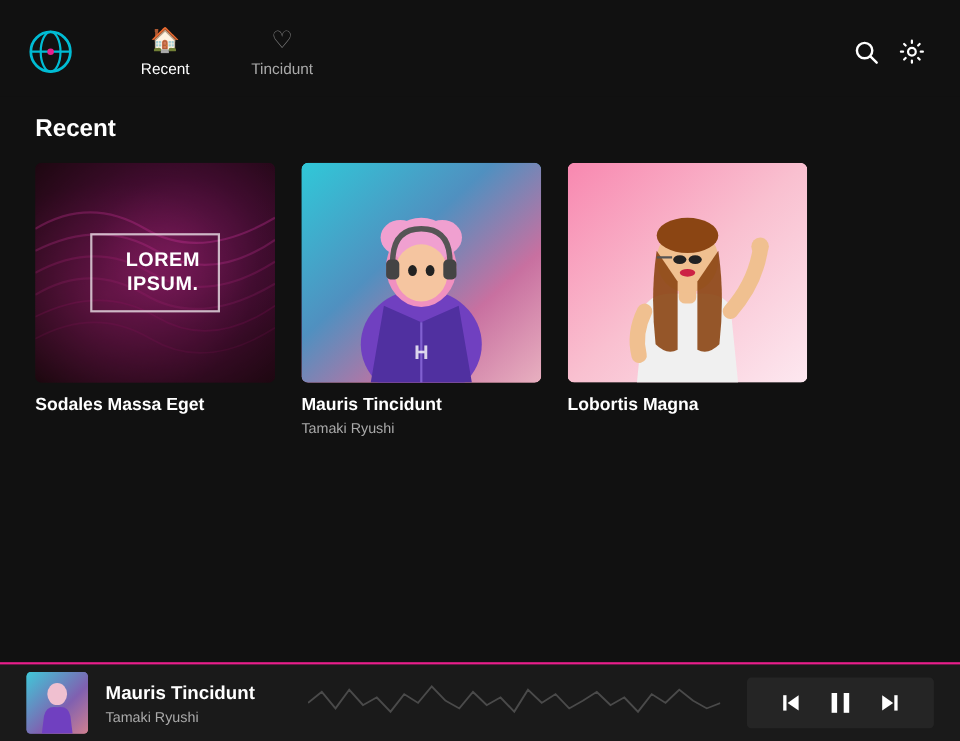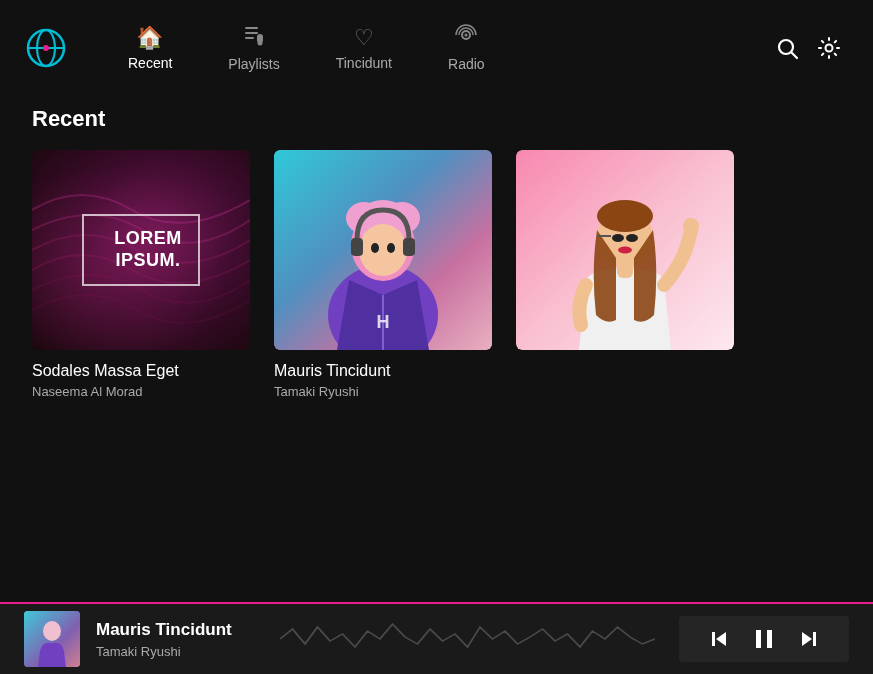--- a/index.html
+++ b/index.html
@@ -138,21 +138,21 @@
       margin-left: 14px;
     }
     .card-art-2-bg {
       position: absolute;
       inset: 0;
       background: linear-gradient(160deg, #40c8d8 0%, #20a0b8 25%, #8060b0 55%, #d08090 80%, #e0a0b0 100%);
     }
 
     .card-track-title {
       font-size: 16px;
-      font-weight: 400;
+      font-weight: 700;
       color: #fff;
       margin-bottom: 4px;
     }
     .card-track-artist {
       font-size: 13px;
       color: #aaa;
     }
 
     
     .now-playing-bar {
@@ -247,45 +247,22 @@
       <circle cx="22" cy="22" r="3" fill="#e91e8c"></circle>
     </svg>
   </div>
 
   <nav class="nav-tabs">
     <div class="nav-tab active">
       <span class="tab-icon">🏠</span>
       <span class="tab-label">Recent</span>
     </div>
     <div class="nav-tab">
-      <span class="tab-icon">
-        <svg width="22" height="22" viewBox="0 0 22 22" fill="none">
-          <rect x="2" y="3" width="13" height="2" rx="1" fill="#888"></rect>
-          <rect x="2" y="8" width="13" height="2" rx="1" fill="#888"></rect>
-          <rect x="2" y="13" width="9" height="2" rx="1" fill="#888"></rect>
-          <rect x="14" y="10" width="6" height="9" rx="3" fill="#888"></rect>
-          <circle cx="17" cy="19" r="2.5" fill="#888"></circle>
-        </svg>
-      </span>
-      <span class="tab-label">Playlists</span>
-    </div>
-    <div class="nav-tab">
       <span class="tab-icon">♡</span>
       <span class="tab-label">Tincidunt</span>
-    </div>
-    <div class="nav-tab">
-      <span class="tab-icon">
-        <svg width="22" height="22" viewBox="0 0 22 22" fill="none">
-          <circle cx="11" cy="11" r="4" stroke="#888" stroke-width="2" fill="none"></circle>
-          <circle cx="11" cy="11" r="1.5" fill="#888"></circle>
-          <path d="M4 11 A7 7 0 0 1 18 11" stroke="#888" stroke-width="1.5" fill="none"></path>
-          <path d="M1 11 A10 10 0 0 1 21 11" stroke="#888" stroke-width="1.5" fill="none"></path>
-        </svg>
-      </span>
-      <span class="tab-label">Radio</span>
     </div>
   </nav>
 
   <div class="header-actions">
     <button class="header-icon-btn">
       <svg width="24" height="24" viewBox="0 0 24 24" fill="none">
         <circle cx="11" cy="11" r="7" stroke="#fff" stroke-width="2.2" fill="none"></circle>
         <line x1="16.5" y1="16.5" x2="22" y2="22" stroke="#fff" stroke-width="2.2" stroke-linecap="round"></line>
       </svg>
     </button>
@@ -322,21 +299,20 @@
             <path d="M0,140 Q60,110 110,140 Q160,170 218,130" stroke="#991166" stroke-width="1.5" fill="none" opacity="0.4"></path>
             <path d="M0,160 Q55,130 105,160 Q155,190 218,150" stroke="#991166" stroke-width="1.5" fill="none" opacity="0.3"></path>
           </svg>
           <div class="lorem-box">
             <div class="lorem-text">LOREM</div>
             <div class="lorem-text">IPSUM.</div>
           </div>
         </div>
       </div>
       <div class="card-track-title">Sodales Massa Eget</div>
-      <div class="card-track-artist">Naseema Al Morad</div>
     </div>
 
     <div class="music-card">
       <div class="card-image">
         <div class="card-art-2-bg" style="width:100%;height:100%;position:relative;overflow:hidden;border-radius:6px">
           <svg style="position:absolute;inset:0;width:100%;height:100%" viewBox="0 0 218 200" preserveAspectRatio="xMidYMax meet">
             <defs>
               <linearGradient id="bgGrad2" x1="0%" y1="0%" x2="100%" y2="100%">
                 <stop offset="0%" stop-color="#30c8d8"></stop>
                 <stop offset="40%" stop-color="#5090c0"></stop>
@@ -406,20 +382,21 @@
             <ellipse cx="116" cy="88" rx="6" ry="4" fill="#222"></ellipse>
 
             <ellipse cx="109" cy="100" rx="7" ry="3.5" fill="#cc2244"></ellipse>
 
             <line x1="81" y1="86" x2="95" y2="86" stroke="#555" stroke-width="2"></line>
 
             <ellipse cx="175" cy="76" rx="8" ry="8" fill="#f0c090"></ellipse>
           </svg>
         </div>
       </div>
+      <div class="card-track-title">Lobortis Magna</div>
     </div>
 
   </div>
 </div>
 
 <div class="now-playing-bar">
   <div class="now-playing-thumb">
     <svg style="width:100%;height:100%" viewBox="0 0 56 56">
       <defs>
         <linearGradient id="npGrad" x1="0%" y1="0%" x2="100%" y2="100%">

